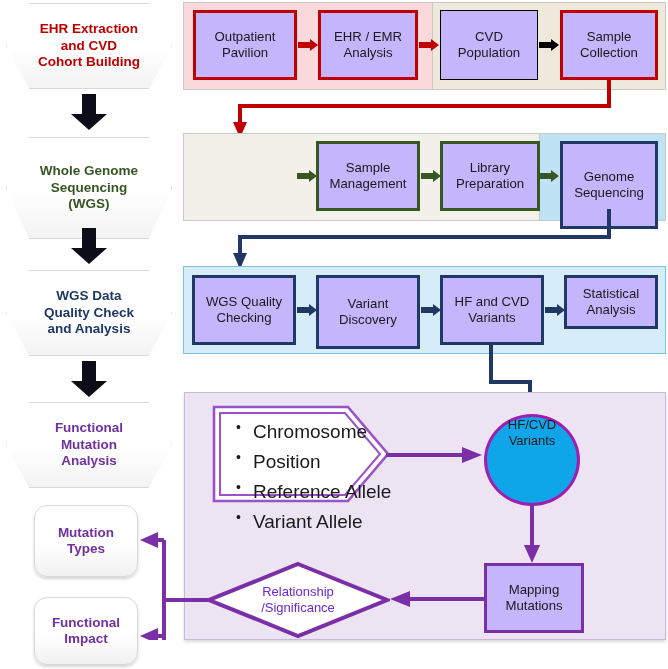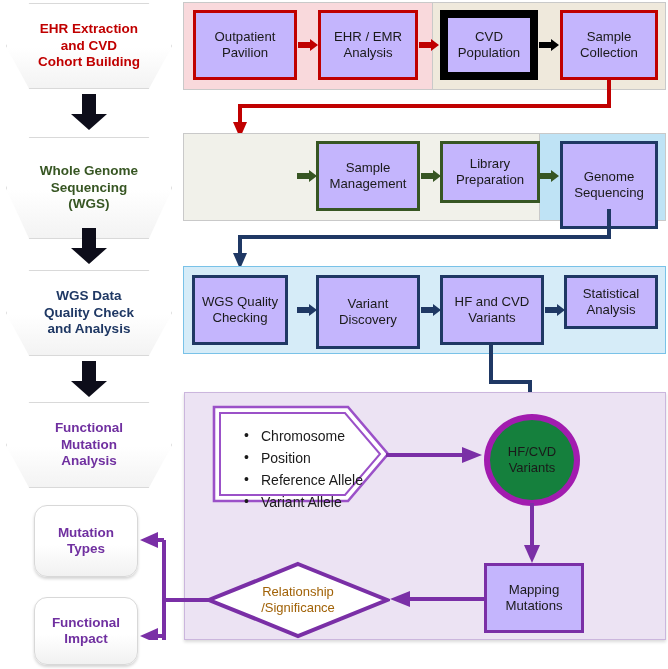--- a/index.html
+++ b/index.html
@@ -39,34 +39,34 @@
     background:#c4b5fd;font-size:13.2px;line-height:1.24;color:#1a1a1a;
     padding:0 3px;
   }
 
   
   #purplePanel{
     background:#ece3f3;border:1px solid #cbb6dd;
     box-shadow:0 2px 3px rgba(0,0,0,.15);
   }
   .bulletlist{
-    position:absolute;left:24px;top:13px;font-size:14px;line-height:1.58;
-    color:#1a1a1a;list-style:none;margin:8px;padding:0;
+    position:absolute;left:24px;top:13px;font-size:19px;line-height:1.58;
+    color:#1a1a1a;list-style:none;margin:0;padding:0;
   }
   .bulletlist li{position:relative;padding-left:17px;}
   .bulletlist li:before{content:"\2022";position:absolute;left:0;top:-1px;font-size:14px;}
 
   .ellipse{
-    border-radius:50%;background:#15803d;border:6px solid #a21caf;
-    display:flex;align-items:center;justify-content:center;text-align:center;
+    border-radius:50%;background:#0ea5e9;border:3px solid #a21caf;
+    display:flex;align-items:flex-start;justify-content:center;text-align:center;
     font-size:13px;line-height:1.25;color:#1a1a1a;
   }
   .diamondtxt{
     position:absolute;display:flex;align-items:center;justify-content:center;
-    text-align:center;font-size:13px;line-height:1.25;color:#a16207;
+    text-align:center;font-size:13px;line-height:1.25;color:#6d28d9;
     pointer-events:none;
   }
 </style>
 </head>
 <body>
 
 <div id="stage">
 
   <div class="abs hexlabel" style="left:6px;top:3px;width:166px;height:86px;color:#c00000;">
     <div>
@@ -124,21 +124,21 @@
       <div>Outpatient</div>
       <div>Pavilion</div>
     </div>
   </div>
   <div class="abs pbox" style="left:318px;top:10px;width:100px;height:70px;border:3px solid #c00000;">
     <div>
       <div>EHR / EMR</div>
       <div>Analysis</div>
     </div>
   </div>
-  <div class="abs pbox" style="left:440px;top:10px;width:98px;height:70px;border:8px solid #000000;">
+  <div class="abs pbox" style="left:440px;top:10px;width:98px;height:70px;border:1px solid #000000;">
     <div>
       <div>CVD</div>
       <div>Population</div>
     </div>
   </div>
   <div class="abs pbox" style="left:560px;top:10px;width:98px;height:70px;border:3px solid #c00000;">
     <div>
       <div>Sample</div>
       <div>Collection</div>
     </div>
@@ -167,21 +167,21 @@
 
   <div class="abs band" style="left:183px;top:133px;width:357px;height:88px;background:#f1f1ea;"></div>
   <div class="abs band" style="left:539px;top:133px;width:127px;height:88px;background:#bfe3f5;"></div>
 
   <div class="abs pbox" style="left:316px;top:141px;width:104px;height:70px;border:3px solid #375623;">
     <div>
       <div>Sample</div>
       <div>Management</div>
     </div>
   </div>
-  <div class="abs pbox" style="left:440px;top:141px;width:100px;height:62px;border:3px solid #375623;">
+  <div class="abs pbox" style="left:440px;top:141px;width:100px;height:70px;border:3px solid #375623;">
     <div>
       <div>Library</div>
       <div>Preparation</div>
     </div>
   </div>
   <div class="abs pbox" style="left:560px;top:141px;width:98px;height:88px;border:3px solid #1f3864;">
     <div>
       <div>Genome</div>
       <div>Sequencing</div>
     </div>
@@ -203,21 +203,21 @@
       </svg>
   </div>
 
   <svg class="abs" style="left:183px;top:209px;width:485px;height:62px;" width="485" height="62" viewBox="0 0 485 62">
     <path d="M426 0 V28 H57 V48" stroke="#1f3864" stroke-width="4" fill="none"></path>
     <path d="M57 60 L50 44 H64 Z" fill="#1f3864"></path>
   </svg>
 
   <div class="abs band" style="left:183px;top:266px;width:483px;height:88px;background:#d6ecf8;border:1px solid #79c2e8;"></div>
 
-  <div class="abs pbox" style="left:192px;top:275px;width:96px;height:70px;border:3px solid #1f3864;">
+  <div class="abs pbox" style="left:192px;top:275px;width:104px;height:70px;border:3px solid #1f3864;">
     <div>
       <div>WGS Quality</div>
       <div>Checking</div>
     </div>
   </div>
   <div class="abs pbox" style="left:316px;top:275px;width:104px;height:74px;border:3px solid #1f3864;">
     <div>
       <div>Variant</div>
       <div>Discovery</div>
     </div>

